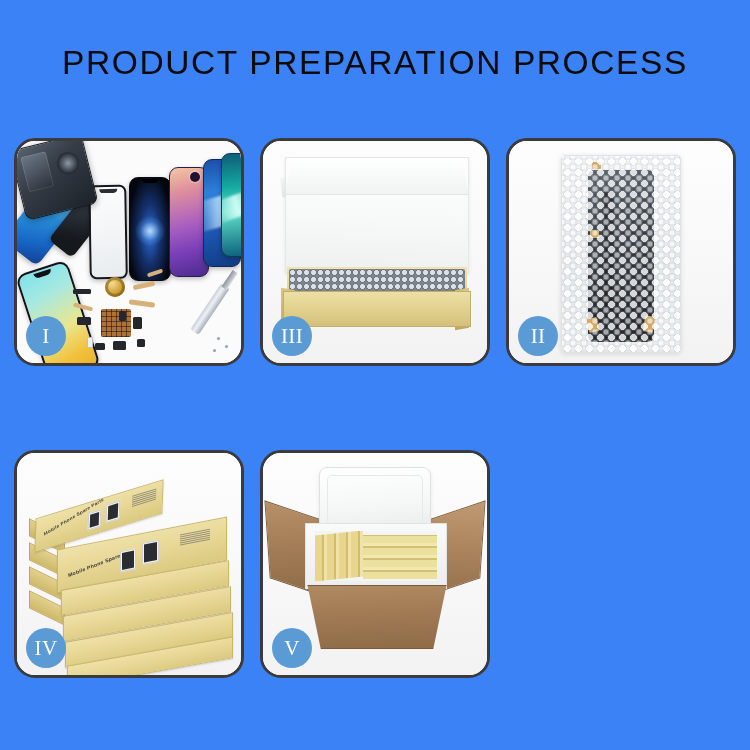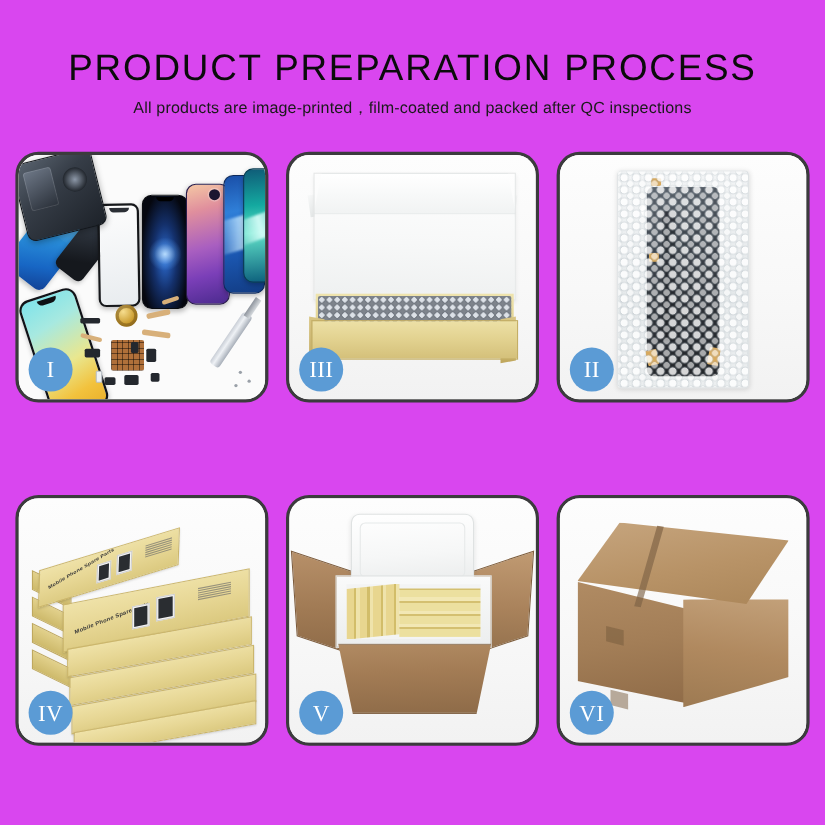--- a/index.html
+++ b/index.html
@@ -4,21 +4,21 @@
 <title>Product Preparation Process</title>
 <style>
   * { box-sizing: border-box; }
   html, body {
     margin: 0; padding: 0;
     width: 750px; height: 750px;
     background: #ffffff;
     font-family: "Liberation Sans", sans-serif;
     overflow: hidden;
   }
-  .page { position: relative; width: 750px; height: 750px; background: #d946ef; }
+  .page { position: relative; width: 750px; height: 750px; background: #3b82f6; }
 
   
   .header { position: absolute; left: 0; top: 0; width: 750px; text-align: center; }
   .title {
     margin: 0;
     padding-top: 45px;
     font-size: 33.5px;
     font-weight: 500;
     letter-spacing: 1.6px;
     color: #0b0b0b;
@@ -409,21 +409,20 @@
     background: rgba(122,94,64,.5); transform: skewY(14deg);
   }
 </style>
 </head>
 <body>
 
 <div class="page">
 
   <div class="header">
     <h1 class="title">PRODUCT PREPARATION PROCESS</h1>
-    <p class="subtitle">All products are image-printed，film-coated and packed after QC inspections</p>
   </div>
 
   <div class="grid">
 
     <div class="panel">
       <div class="stage p1-bg">
         <div class="phone p1-blue"></div>
         <div class="phone p1-blue-dark"></div>
         <div class="phone p1-glass"></div>
         <div class="phone p1-dark">
@@ -556,26 +555,15 @@
         <div class="p5-foambox"></div>
         <div class="p5-inner">
           <div class="p5-yellowL"></div>
           <div class="p5-yellowR"></div>
         </div>
         <div class="p5-front"></div>
         <div class="badge">V</div>
       </div>
     </div>
 
-    <div class="panel">
-      <div class="stage">
-        <div class="p6-left"></div>
-        <div class="p6-right"></div>
-        <div class="p6-top"></div>
-        <div class="p6-seam"></div>
-        <div class="p6-tape1"></div>
-        <div class="p6-tape2"></div>
-        <div class="badge">VI</div>
-      </div>
-    </div>
 
   </div>
 </div>
 
 </body></html>

